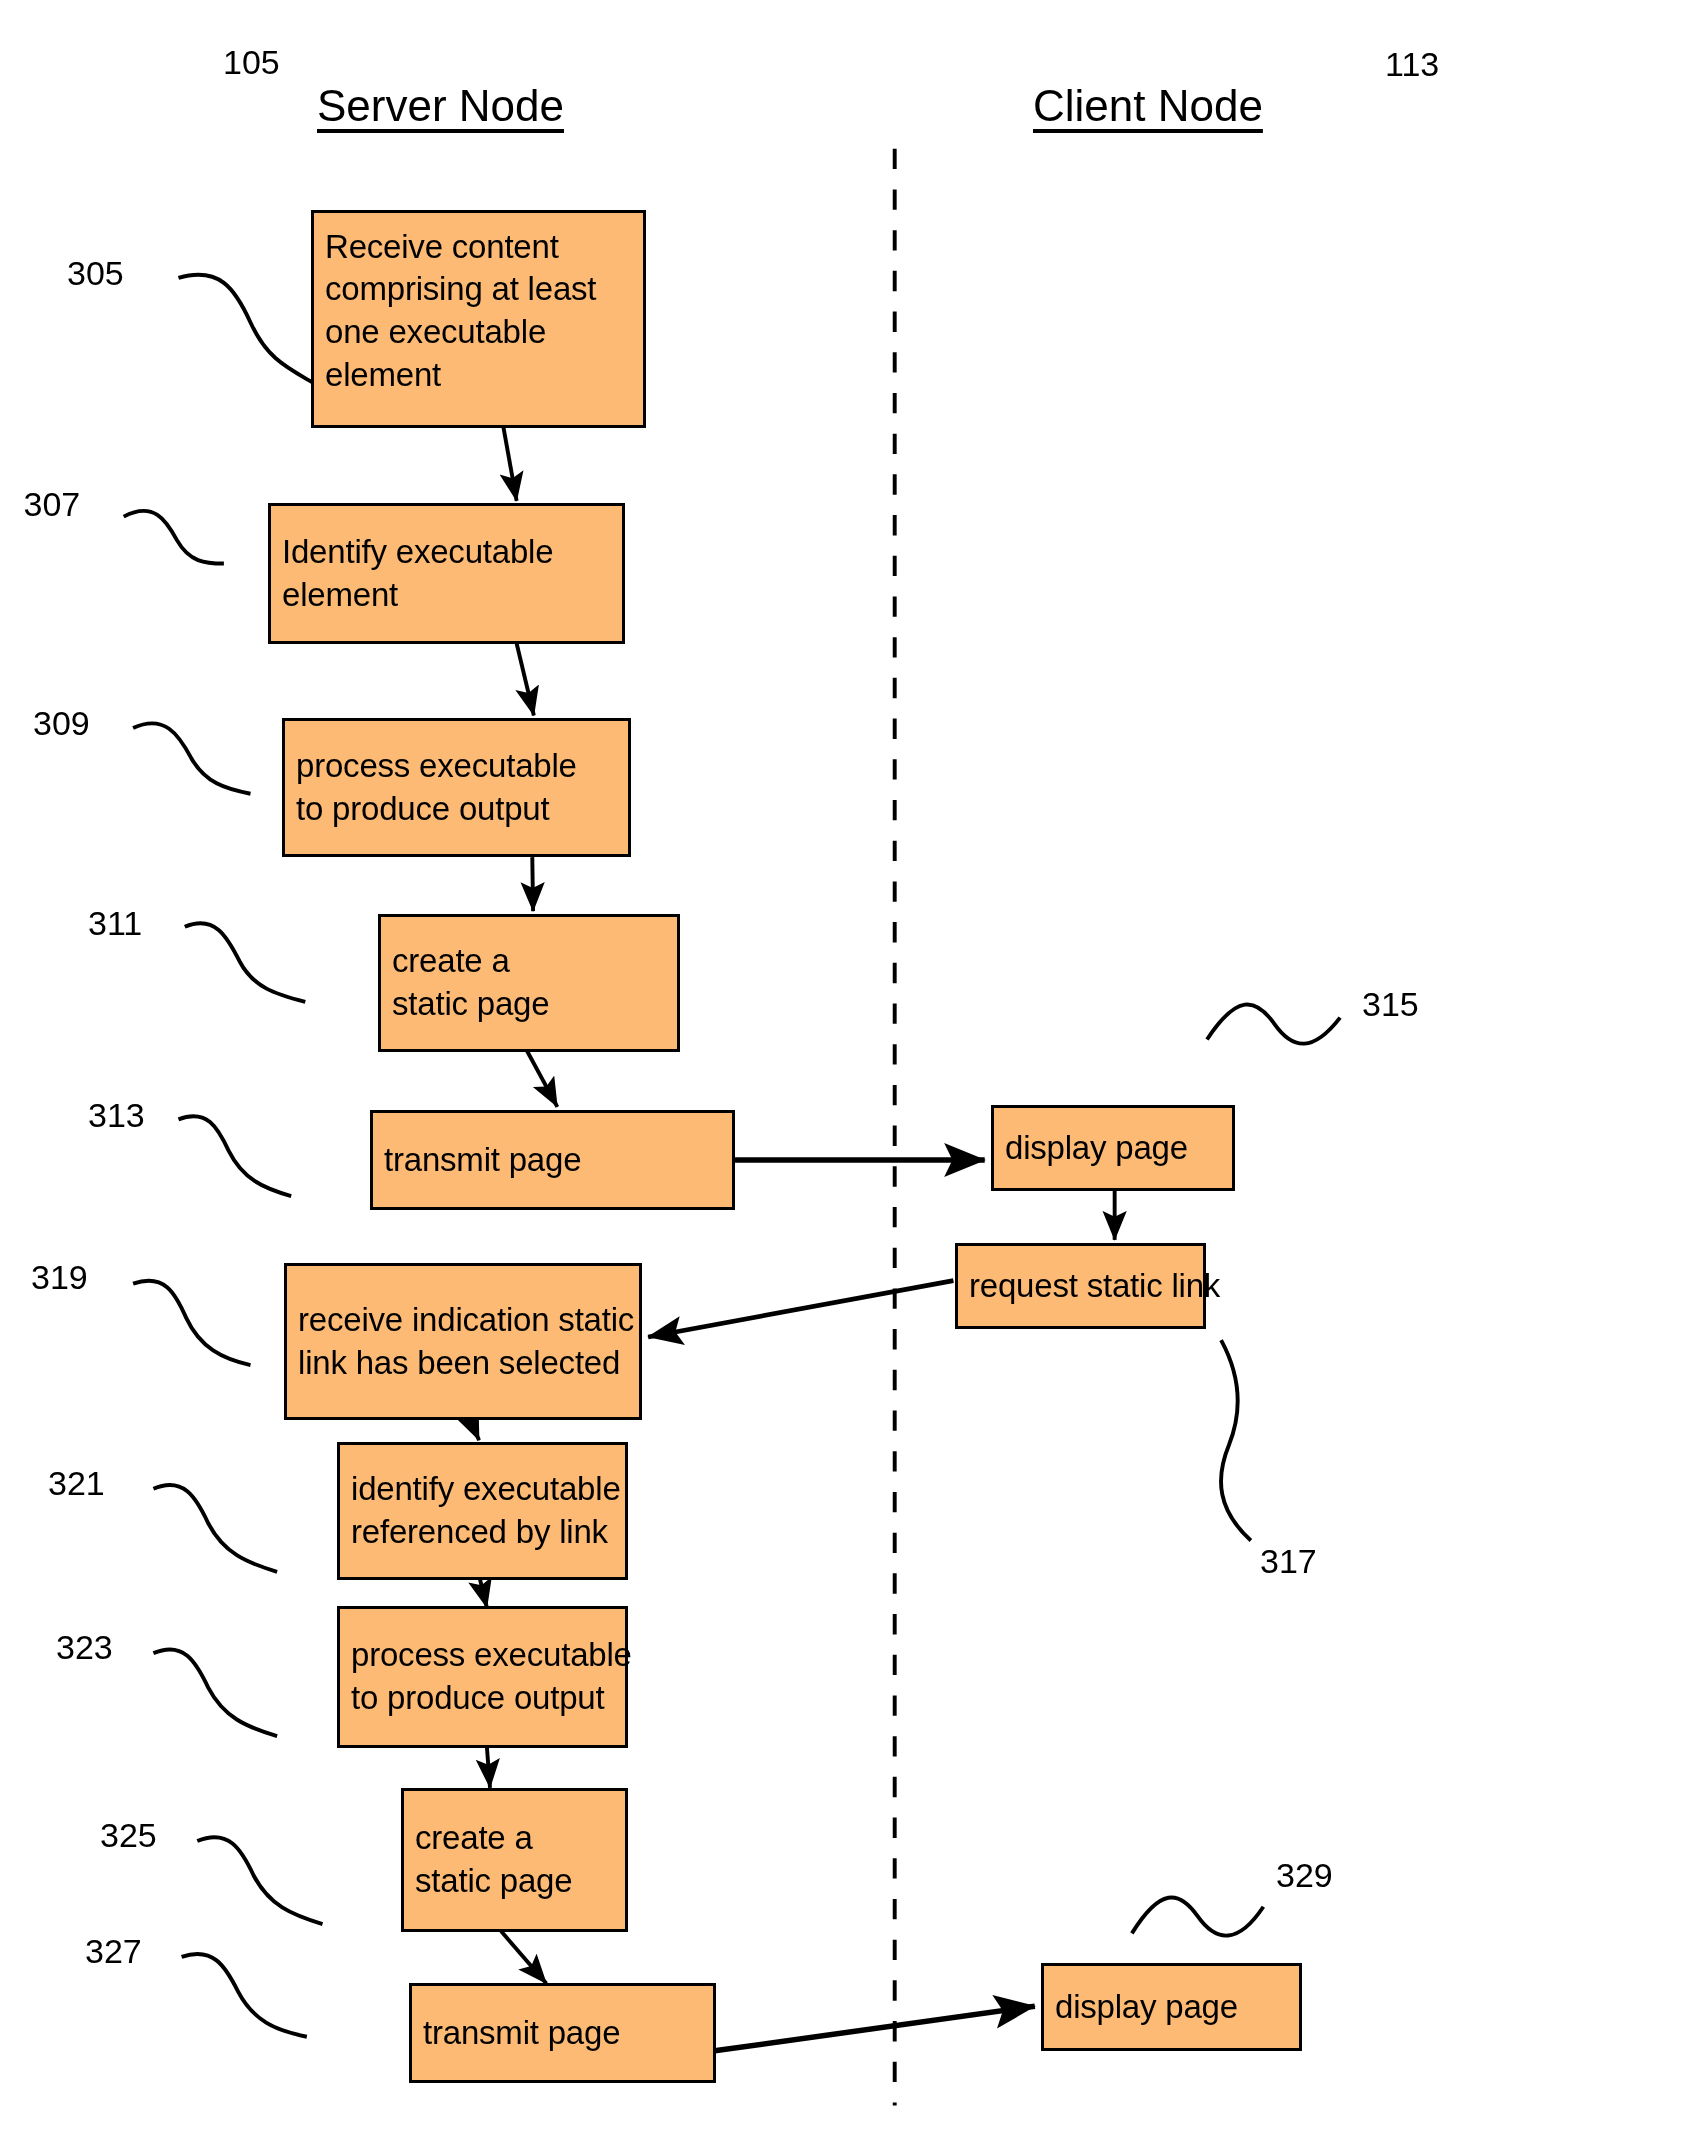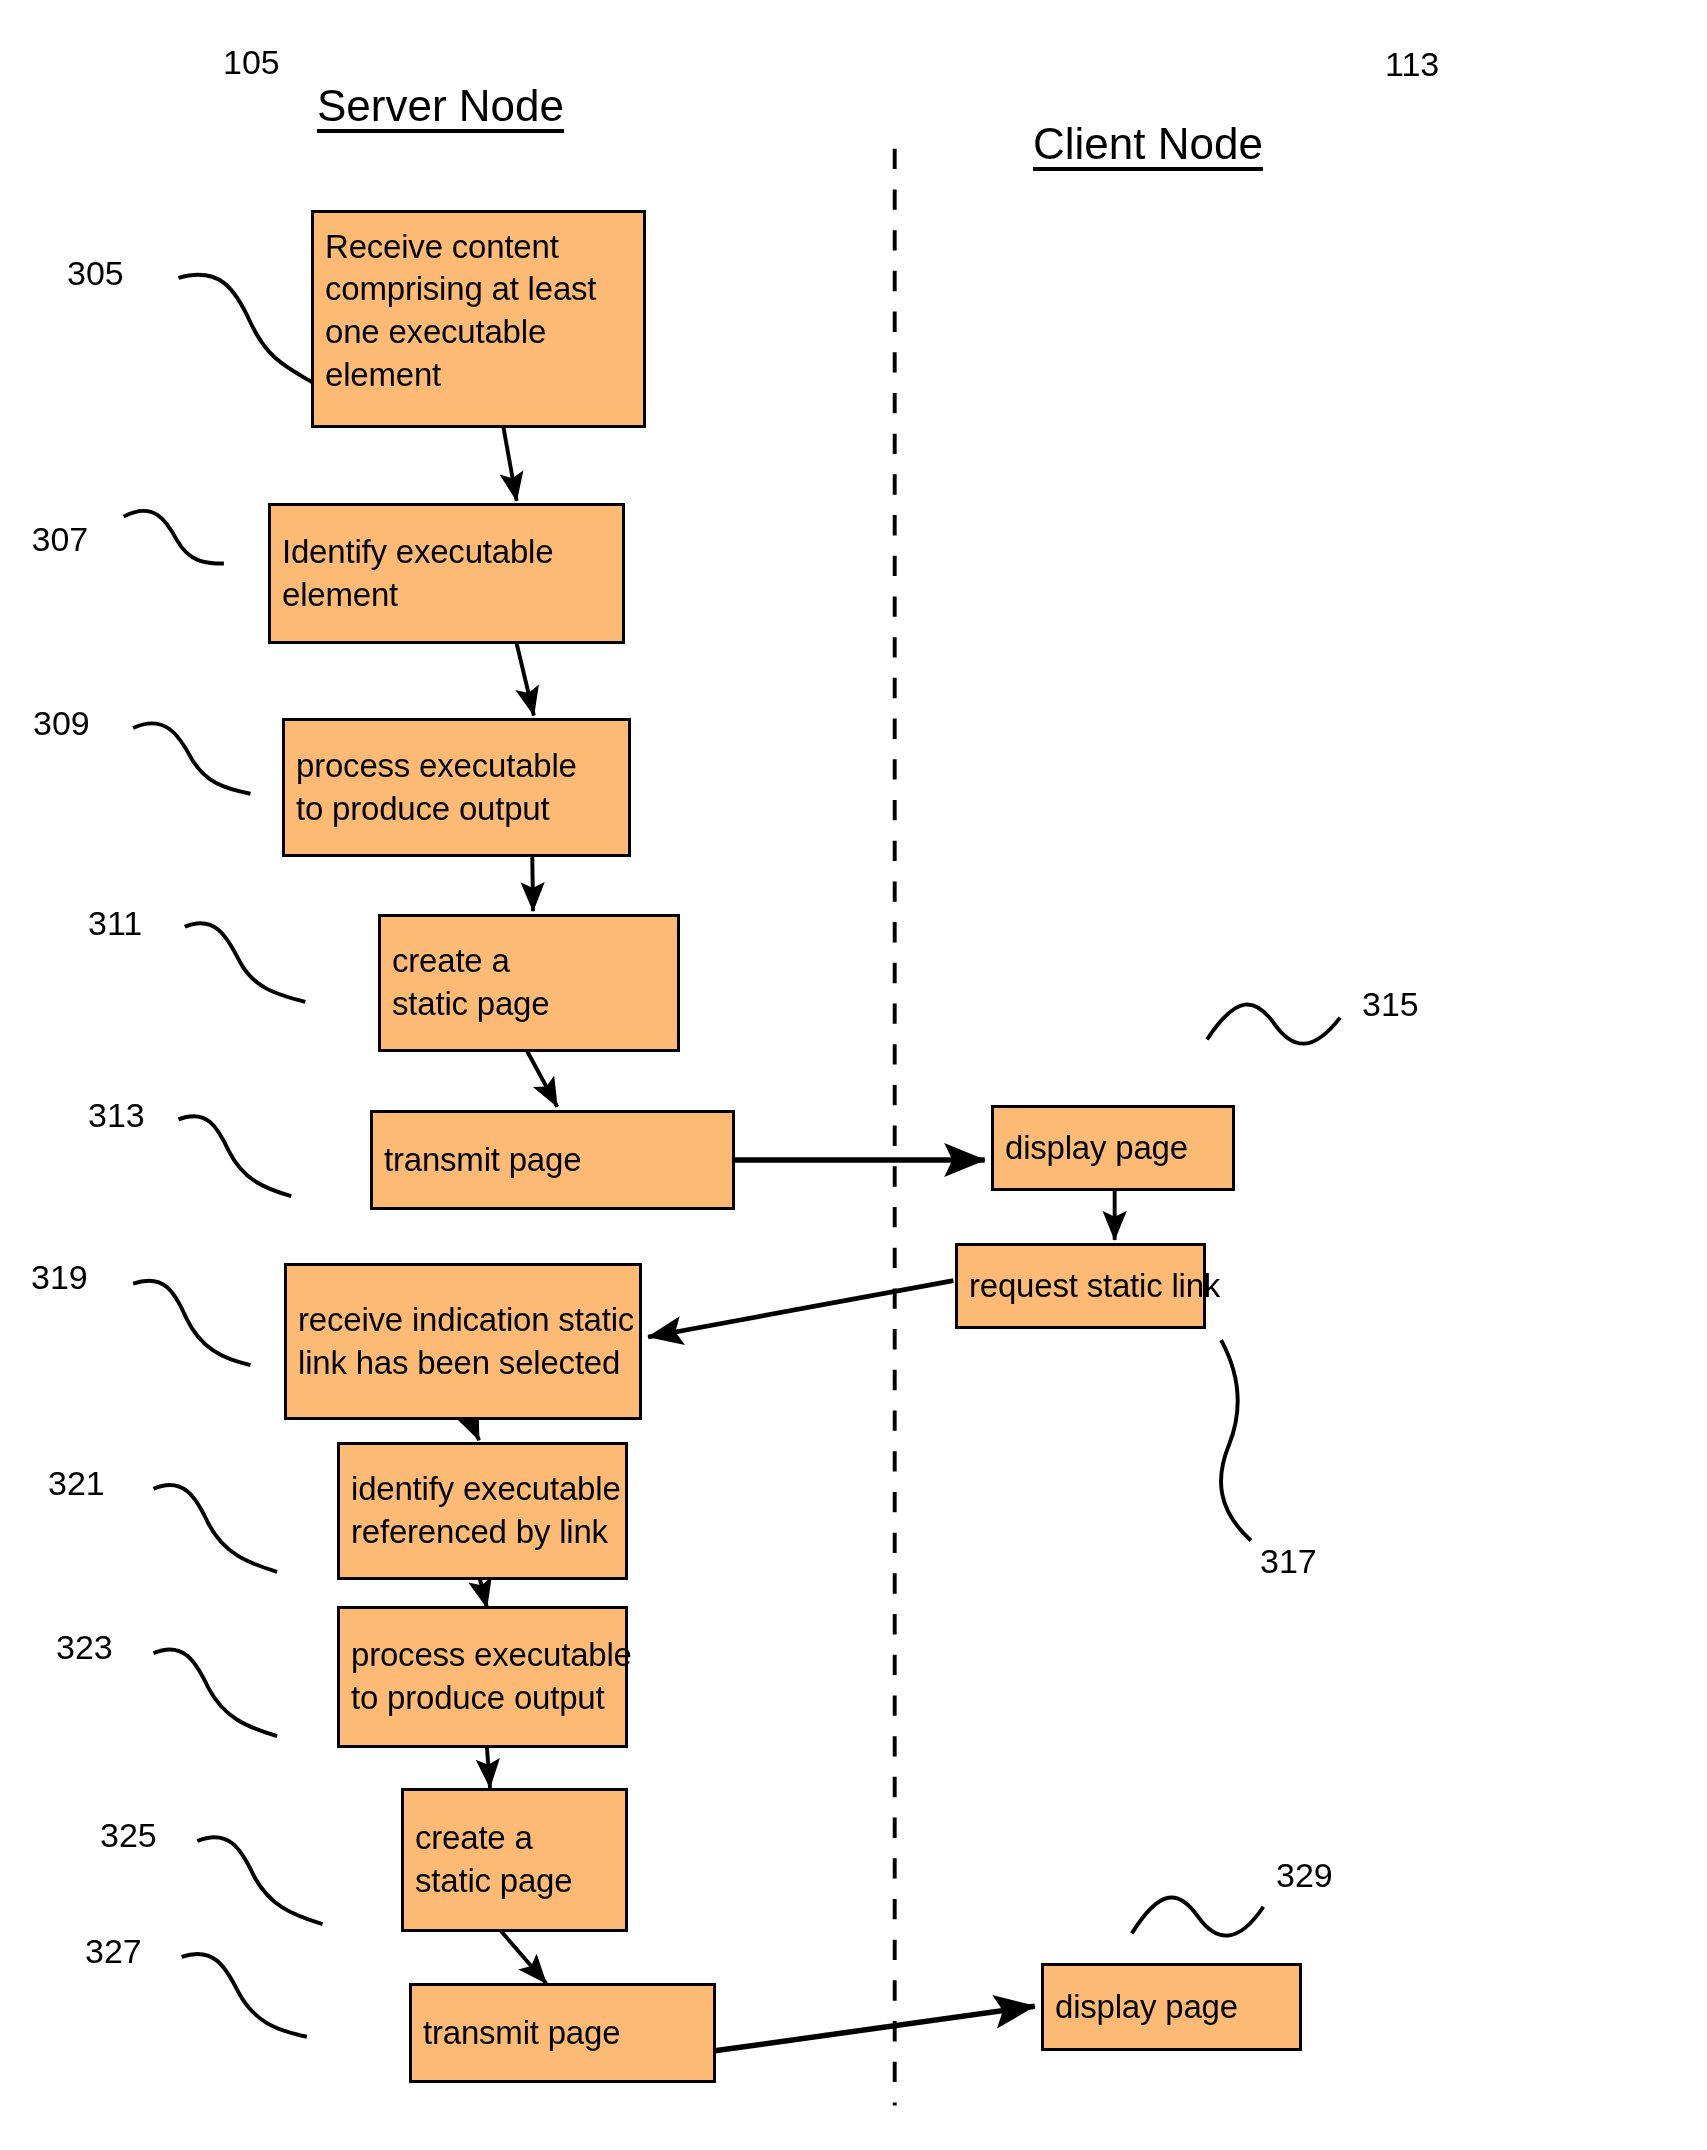--- a/index.html
+++ b/index.html
@@ -96,36 +96,36 @@
     <path d="M 196 1902 C 234 1886 250 1912 266 1946 C 286 1984 314 1996 354 2008" stroke="#000" stroke-width="5" fill="none"></path>
     <path d="M 196 2112 C 234 2096 250 2122 266 2156 C 286 2194 314 2206 354 2218" stroke="#000" stroke-width="5" fill="none"></path>
     <path d="M 252 2352 C 292 2336 308 2362 324 2396 C 344 2434 372 2446 412 2458" stroke="#000" stroke-width="5" fill="none"></path>
     <path d="M 232 2500 C 272 2486 288 2512 304 2544 C 324 2582 352 2594 392 2602" stroke="#000" stroke-width="5" fill="none"></path>
     <path d="M 1446 2470 C 1482 2412 1506 2414 1530 2448 C 1554 2482 1582 2484 1614 2436" stroke="#000" stroke-width="5" fill="none"></path>
   </svg>
 
   <div class="col-title" style="left:317px; top:81px;">Server Node</div>
   <div class="ref" style="left:223px; top:43px;">105</div>
 
-  <div class="col-title" style="left:1033px; top:81px;margin-top:38px;">Client Node</div>
+  <div class="col-title" style="left:1033px; top:81px;">Client Node</div>
   <div class="ref" style="left:1385px; top:45px;">113</div>
 
   <div class="node pad-top" style="left:311px; top:210px; width:335px; height:218px;">
     <span class="ln">Receive content</span>
     <span class="ln">comprising at least</span>
     <span class="ln">one executable</span>
     <span class="ln">element</span>
   </div>
   <div class="ref" style="left:67px; top:254px;">305</div>
 
   <div class="node" style="left:268px; top:503px; width:357px; height:141px;">
     <span class="ln">Identify executable</span>
     <span class="ln">element</span>
   </div>
-  <div class="ref" style="left:23.5px; top:520px;margin-left:8px;">307</div>
+  <div class="ref" style="left:23.5px; top:485px;">307</div>
 
   <div class="node" style="left:282px; top:718px; width:349px; height:139px;">
     <span class="ln">process executable</span>
     <span class="ln">to produce output</span>
   </div>
   <div class="ref" style="left:33px; top:704px;">309</div>
 
   <div class="node" style="left:378px; top:914px; width:302px; height:138px;">
     <span class="ln">create a</span>
     <span class="ln">static page</span>

